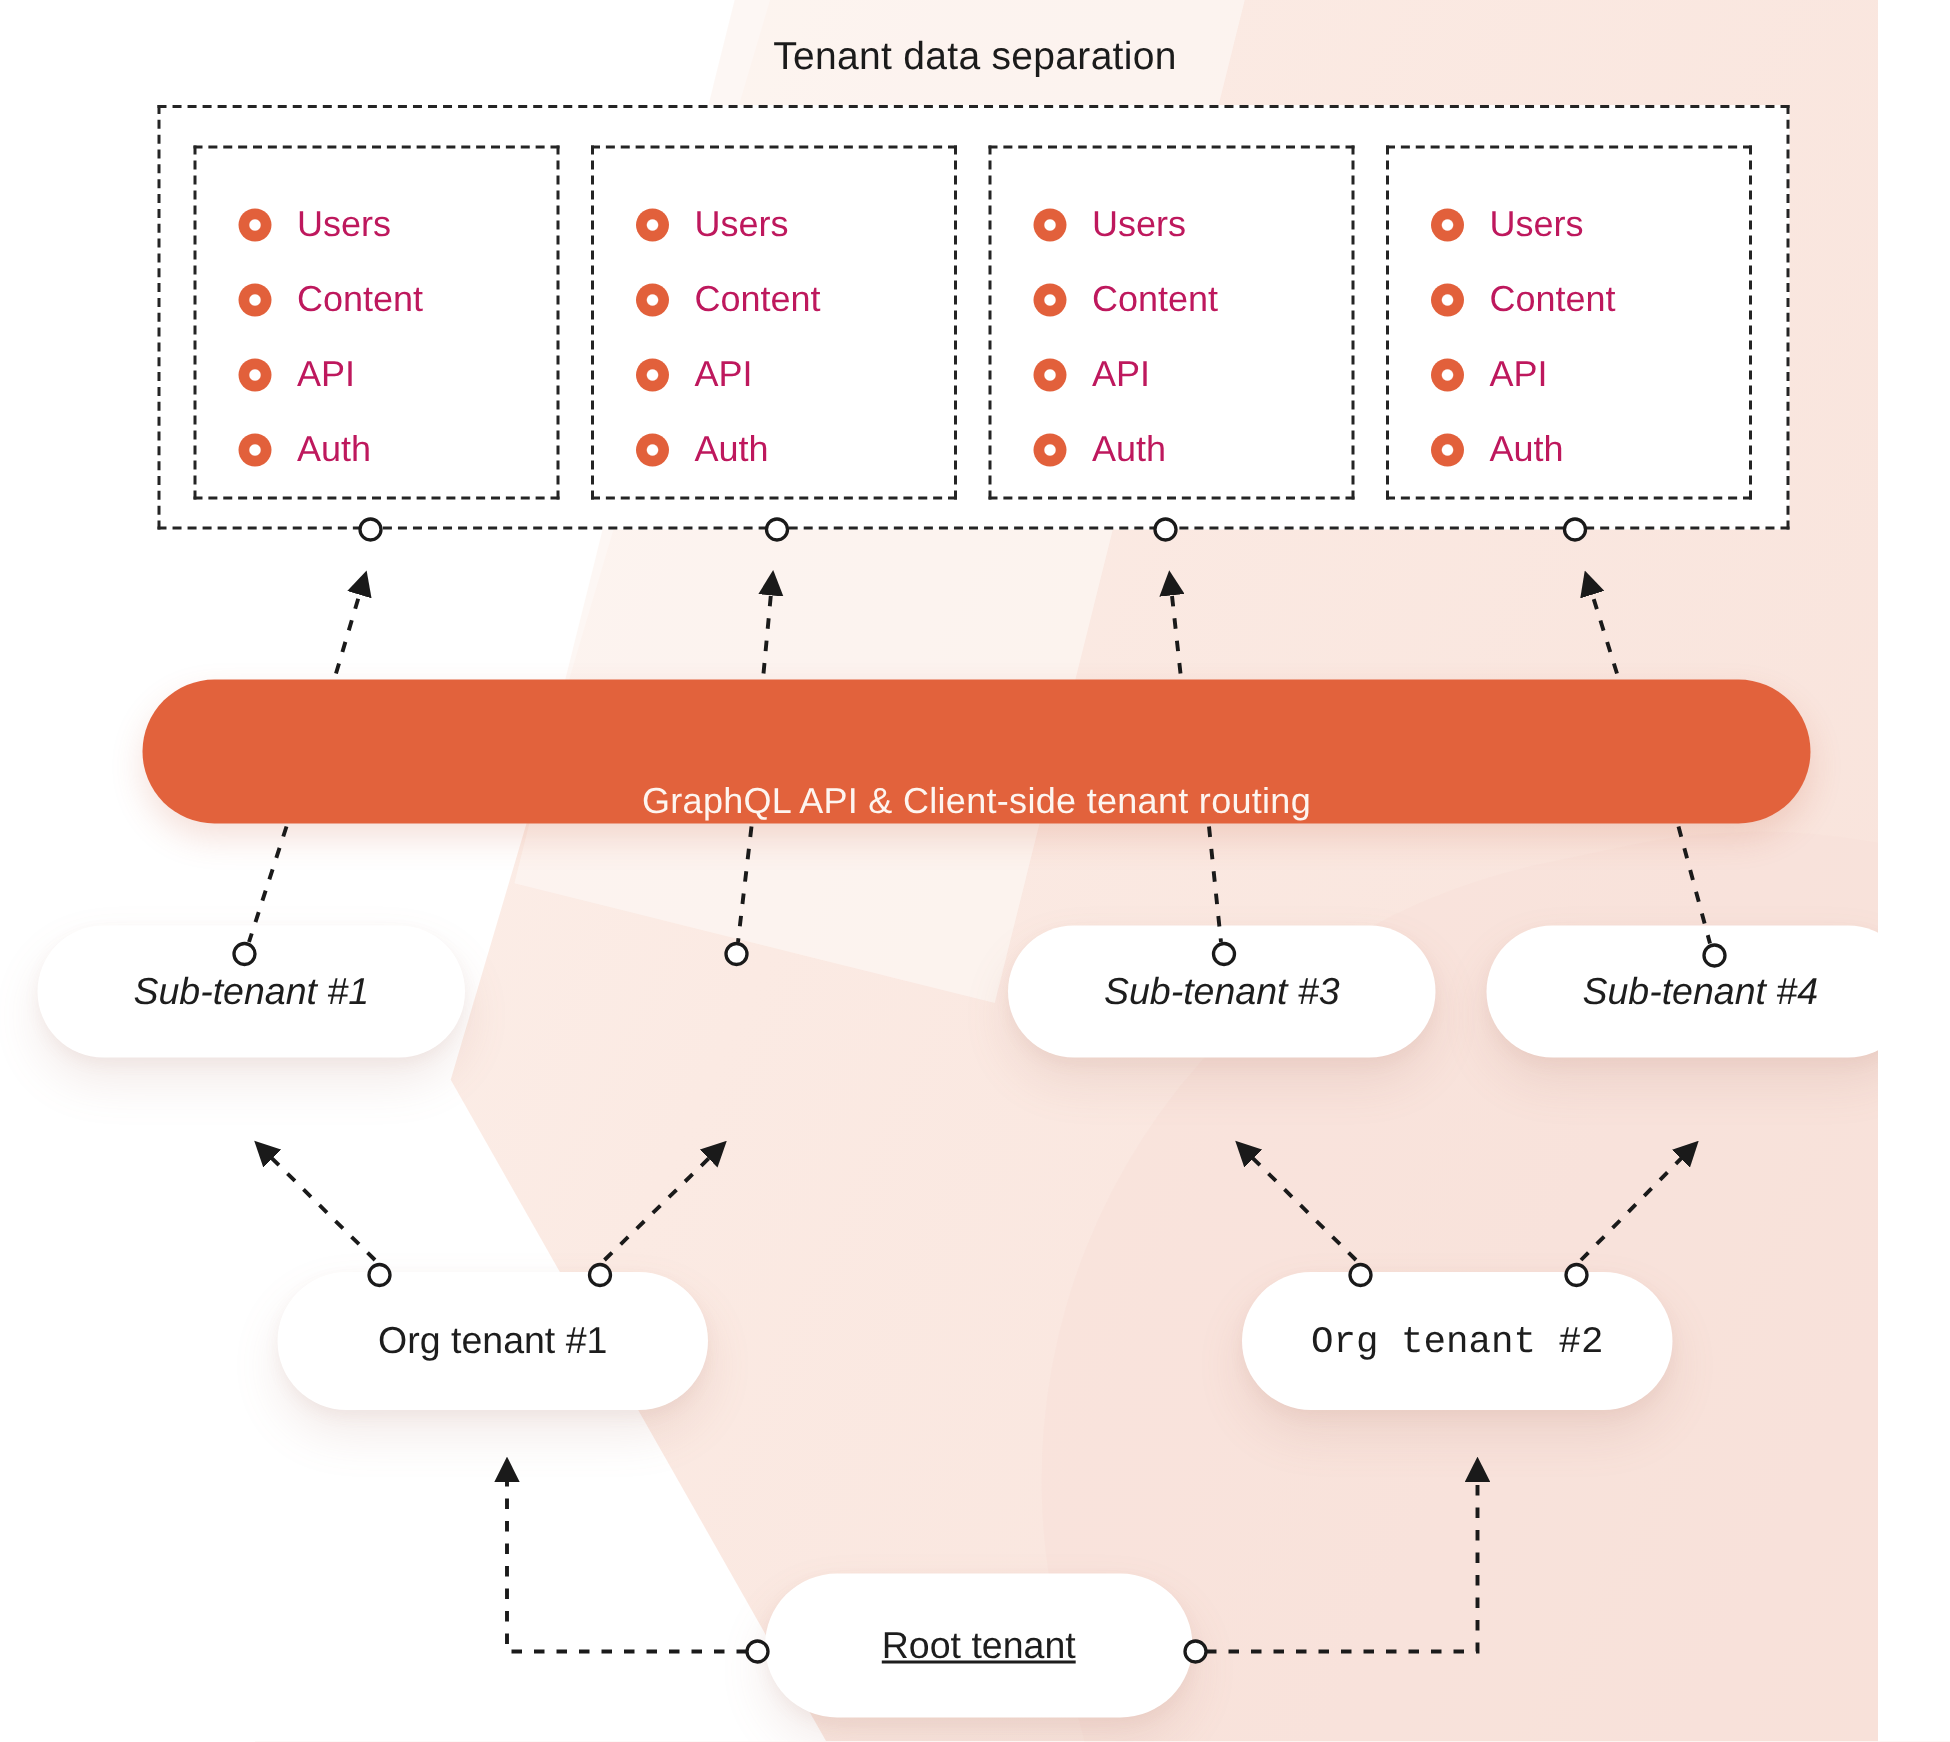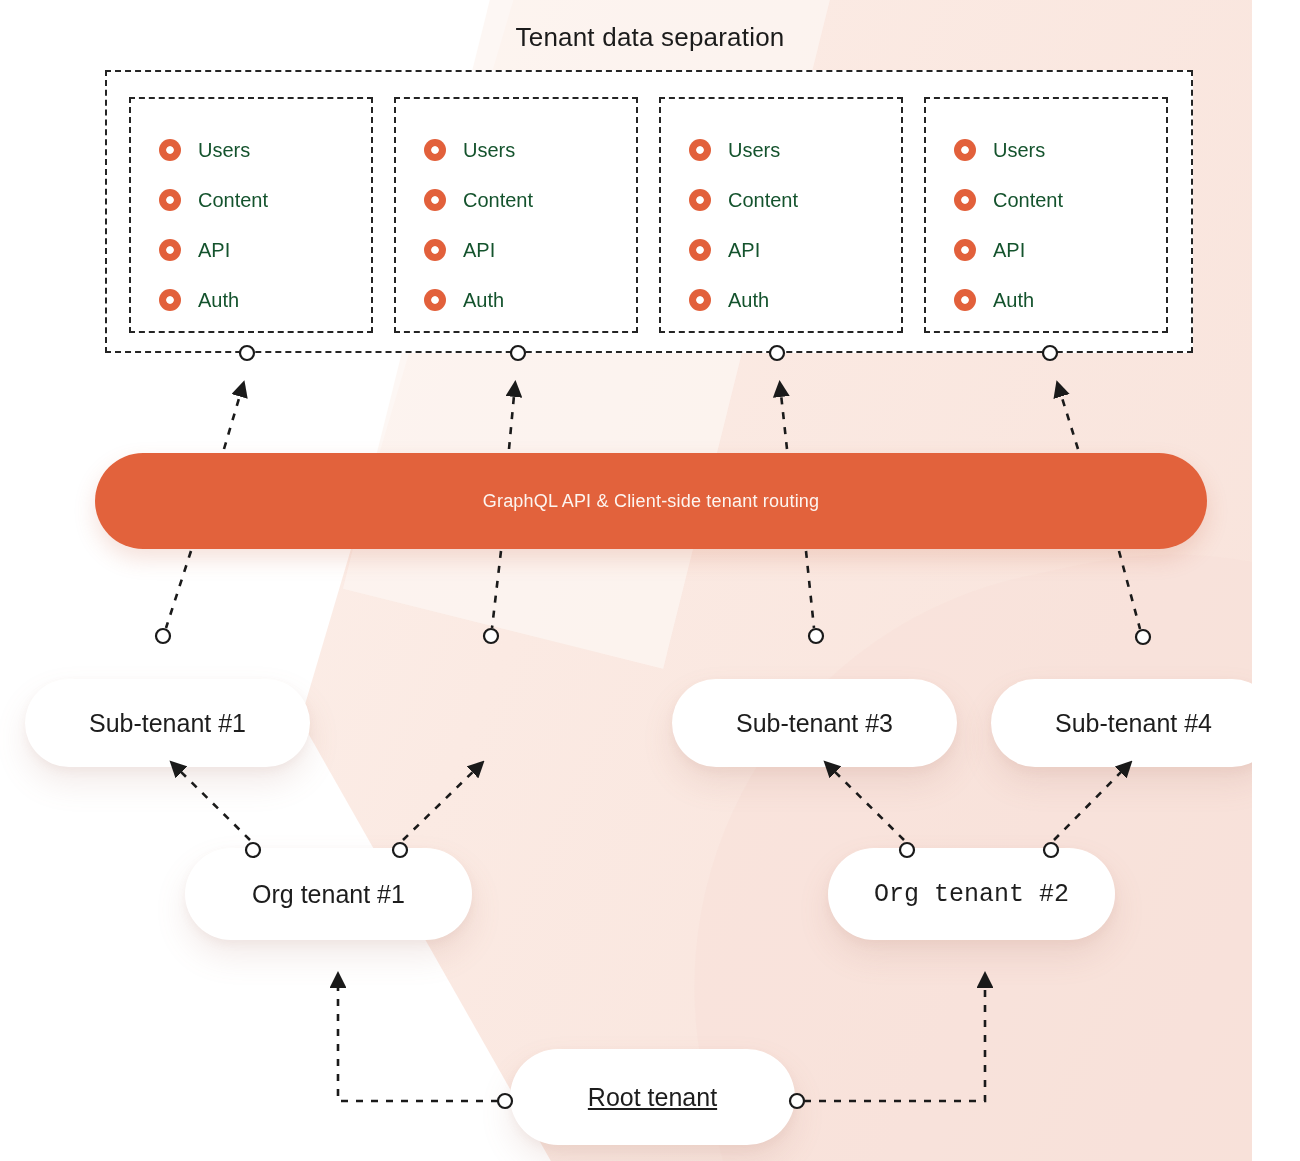--- a/index.html
+++ b/index.html
@@ -41,37 +41,37 @@
     border:2px dashed #242424; background:#ffffff; padding:26px 0 0 28px;
   }
   .tenant-box.b1{ left:22px; } .tenant-box.b2{ left:287px; }
   .tenant-box.b3{ left:552px; } .tenant-box.b4{ left:817px; }
 
   .box-item{ display:flex; align-items:center; gap:17px; height:50px; }
   .donut{
     width:22px; height:22px; border-radius:50%; flex:0 0 22px;
     background:radial-gradient(circle closest-side,#ffffff 0 31%,#e2603b 38% 100%);
   }
-  .box-item-label{ font-size:20px; color:#14532d; }
+  .box-item-label{ font-size:24px; color:#be185d; }
 
   .api-bar{
     position:absolute; left:95px; top:453px; width:1112px; height:96px;
     border-radius:48px; background:#e2623c; z-index:2;
-    display:flex; align-items:center; justify-content:center;
-    color:#fdf5f0; font-size:18px; letter-spacing:.2px;
+    display:flex; align-items:flex-end; justify-content:center;
+    color:#fdf5f0; font-size:24px; letter-spacing:.2px;
     box-shadow:0 10px 22px rgba(200,90,55,.18);
   }
 
   .node{
     position:absolute; background:#ffffff; z-index:2;
     display:flex; align-items:center; justify-content:center;
     font-size:25px; color:#1d1d1d;
     box-shadow:0 16px 32px rgba(168,112,96,.14), 0 4px 10px rgba(168,112,96,.07);
   }
-  .sub{ width:285px; height:88px; border-radius:44px; top:679px; }
+  .sub{ width:285px; height:88px; border-radius:44px; top:617px;font-style:italic; }
   .sub.s1{ left:25px; } .sub.s2{ left:345px; }
   .sub.s3{ left:672px; } .sub.s4{ left:991px; }
   .org{ width:287px; height:92px; border-radius:46px; top:848px; }
   .org.o1{ left:185px; } .org.o2{ left:828px;font-family:Liberation Mono, monospace; }
   .root{ width:285px; height:96px; border-radius:48px; left:510px; top:1049px;text-decoration:underline; }
 
   .connector-layer{
     position:absolute; inset:0; width:1300px; height:1161px;
     z-index:5; pointer-events:none;
   }

